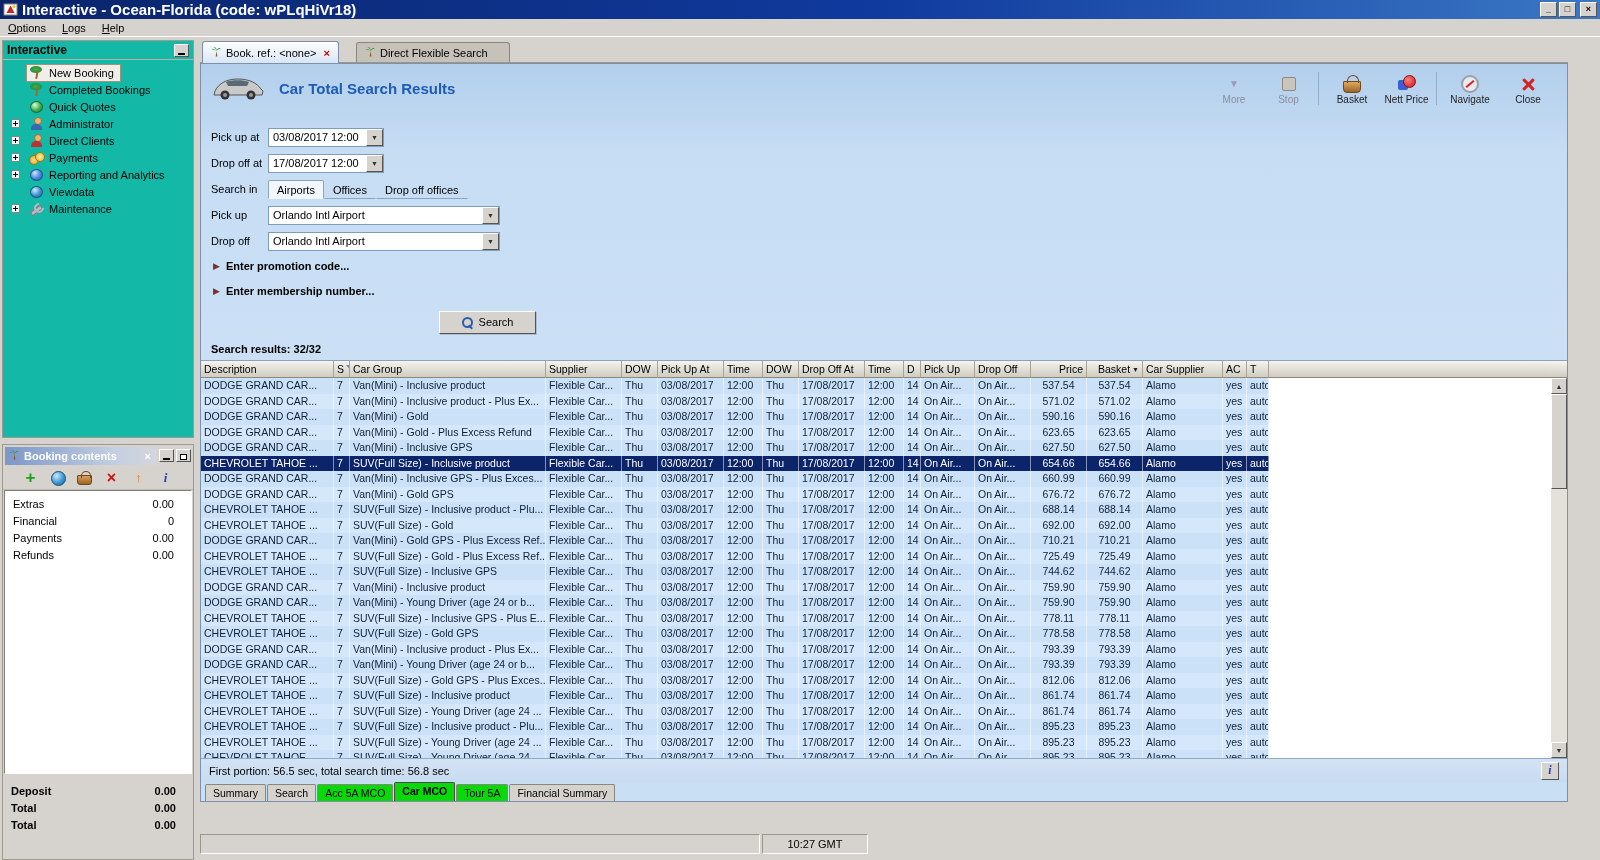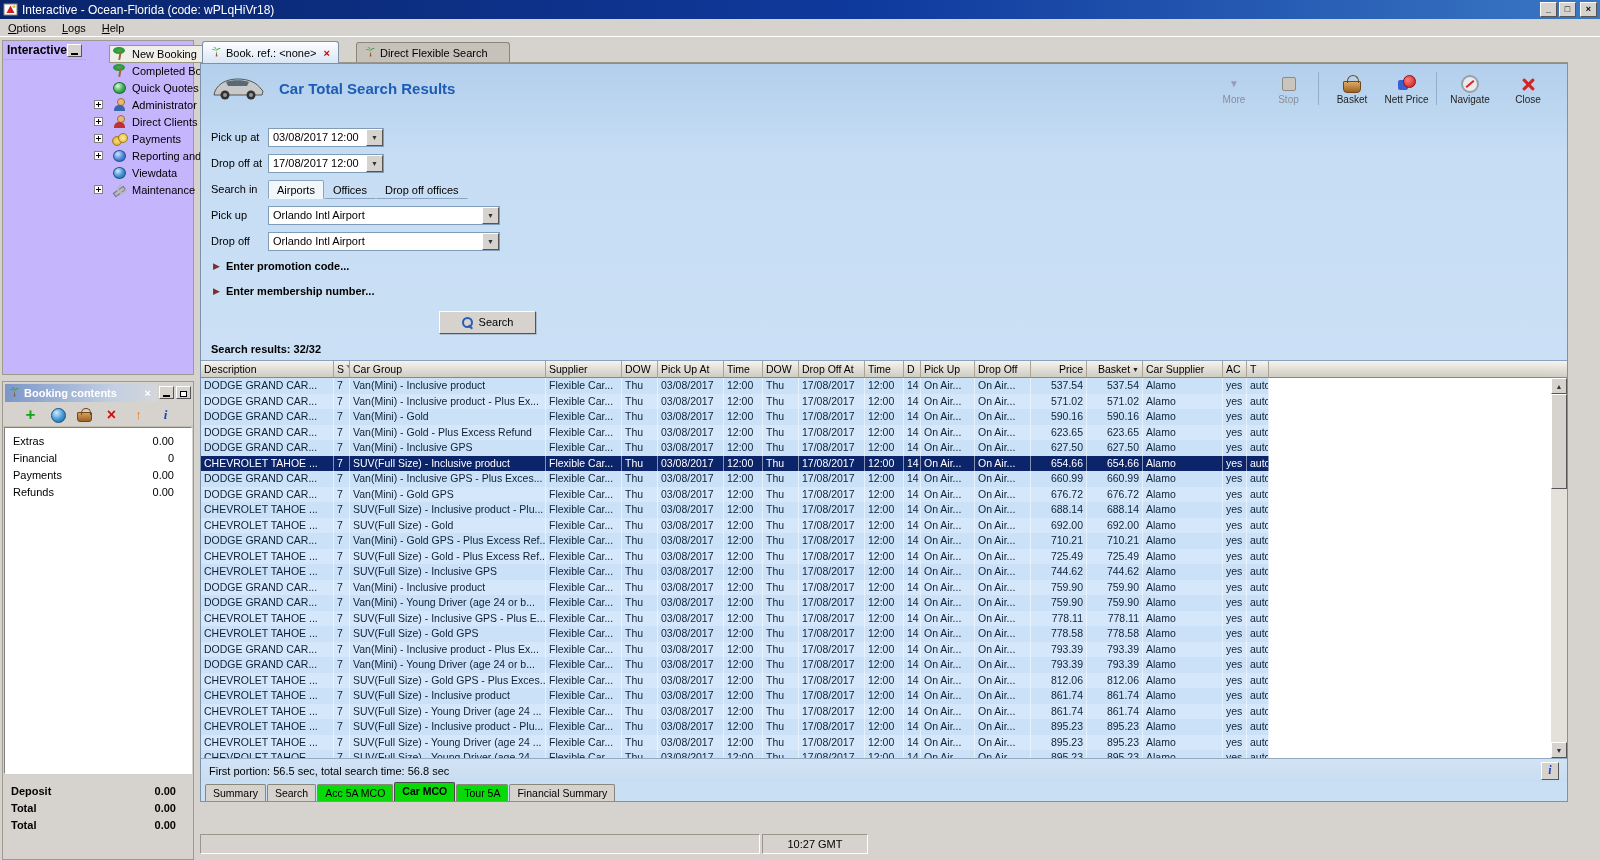--- a/index.html
+++ b/index.html
@@ -3,36 +3,36 @@
 <meta charset="utf-8">
 <style>
 *{margin:0;padding:0;box-sizing:border-box;cursor:default}
 html,body{background:#808080}
 body{font-family:"Liberation Sans",sans-serif;font-size:11px;color:#000}
 .window{width:1600px;height:860px;background:#d6d3ce;overflow:hidden;position:relative}
 
 
 .titlebar{height:19px;background:linear-gradient(90deg,#0a246a 0%,#0f3a9e 55%,#3a77c4 100%);display:flex;align-items:center;padding:0 3px;color:#fff}
 .app-icon{width:15px;height:15px;margin-right:4px;flex:none}
-.title-text{font-weight:normal;font-size:12px;flex:1;white-space:nowrap;overflow:hidden}
+.title-text{font-weight:bold;font-size:15px;flex:1;white-space:nowrap;overflow:hidden}
 .win-btns{display:flex;gap:2px;flex:none}
 .win-btn{width:17px;height:15px;background:#d6d3ce;border:1px solid;border-color:#fff #555 #555 #fff;font-size:9px;line-height:11px;text-align:center;font-family:inherit;font-weight:bold;padding:0;color:#000}
 .win-btn.close{margin-left:2px}
 
 
 .menubar{height:18px;background:#d6d3ce;display:flex;align-items:center;border-bottom:1px solid #fff}
 .menu-item{padding:2px 8px}
 
 
 .body{display:flex;height:823px}
 .left{width:196px;flex:none;display:flex;flex-direction:column;padding:3px 2px 0 2px}
 .main{flex:1;display:flex;flex-direction:column;padding:4px 4px 6px 4px;min-width:0}
 
 
-.panel-top{height:335px;border:1px solid #9e9a8e;background:#c4b5fd;display:flex;flex:none}
+.panel-top{height:398px;border:1px solid #9e9a8e;background:#14b8a6;display:flex;flex-direction:column;flex:none}
 .p-head{height:19px;display:flex;align-items:center;padding:0 4px;border-bottom:1px solid #b8b4a8}
 .p-title{font-weight:bold;font-size:12px;flex:1}
 .mini-btn{width:15px;height:13px;background:#d6d3ce;border:1px solid;border-color:#fff #555 #555 #fff;position:relative;padding:0;flex:none}
 .mini-btn .dash{display:block;width:7px;border-top:2px solid #000;margin:7px auto 0}
 .mini-btn .sq{display:block;width:7px;height:6px;border:1px solid #000;margin:2px auto 0;background:#fff}
 .tree{padding-top:4px}
 .tree-item{height:17px;display:flex;align-items:center;padding-left:8px}
 .expander{width:9px;height:9px;border:1px solid #848484;background:#fff;margin-right:6px;position:relative;flex:none}
 .expander::before{content:"";position:absolute;left:1px;right:1px;top:3px;border-top:1px solid #000}
 .expander::after{content:"";position:absolute;top:1px;bottom:1px;left:3px;border-left:1px solid #000}
@@ -136,21 +136,21 @@
 .th{flex:none;display:flex;align-items:center;gap:2px;padding:0 3px;background:linear-gradient(#f6f4f0,#dedbd2 60%,#cfccc2);border-right:1px solid #a9a296;border-bottom:1px solid #8e887a;font-size:10.5px;white-space:nowrap;overflow:hidden}
 .th.right{justify-content:flex-end}
 .th-filler{flex:1;background:linear-gradient(#f6f4f0,#dedbd2 60%,#cfccc2);border-bottom:1px solid #8e887a}
 .funnel{width:8px;height:8px;background:#7c8796;clip-path:polygon(0 0,100% 0,62% 45%,62% 100%,38% 100%,38% 45%);flex:none}
 .sortmark{font-size:7px;color:#222}
 .tbody{flex:1;overflow:hidden;display:flex;flex-direction:column;align-items:flex-start;background:#fff}
 .tr{display:flex;flex:none;height:15.5px;background:#cbe1f7}
 .tr.alt{background:#d5e8fb}
 .tr.selected{background:#0b246a}
 .td{flex:none;padding:1px 3px 0;font-size:10.5px;color:#0d2138;white-space:nowrap;overflow:hidden;border-right:1px solid rgba(255,255,255,.5)}
-.td.right{text-align:right}
+.td.right{text-align:center}
 .tr.selected .td{color:#fff}
 .vscroll{position:absolute;top:0;right:0;bottom:0;width:16px;display:flex;flex-direction:column;background:#e4e1da}
 .sb-corner{height:17px;background:linear-gradient(#f6f4f0,#cfccc2);border-bottom:1px solid #8e887a;flex:none}
 .sb-btn{height:16px;background:#d6d3ce;border:1px solid;border-color:#fff #555 #555 #fff;font-size:7px;display:flex;align-items:center;justify-content:center;color:#333;flex:none}
 .sb-thumb{height:95px;background:#d6d3ce;border:1px solid;border-color:#fff #555 #555 #fff;flex:none}
 .sb-track{flex:1}
 
 
 .ch-footer{flex:none;height:24px;display:flex;align-items:center;padding:0 8px;border-top:1px solid #93a9c4;background:linear-gradient(#d2e3f4,#c8dcf1)}
 .info-btn{margin-left:auto;width:18px;height:18px;background:#d6d3ce;border:1px solid;border-color:#fff #555 #555 #fff;color:#2244bb;font:bold italic 12px "Liberation Serif",serif;padding:0}

